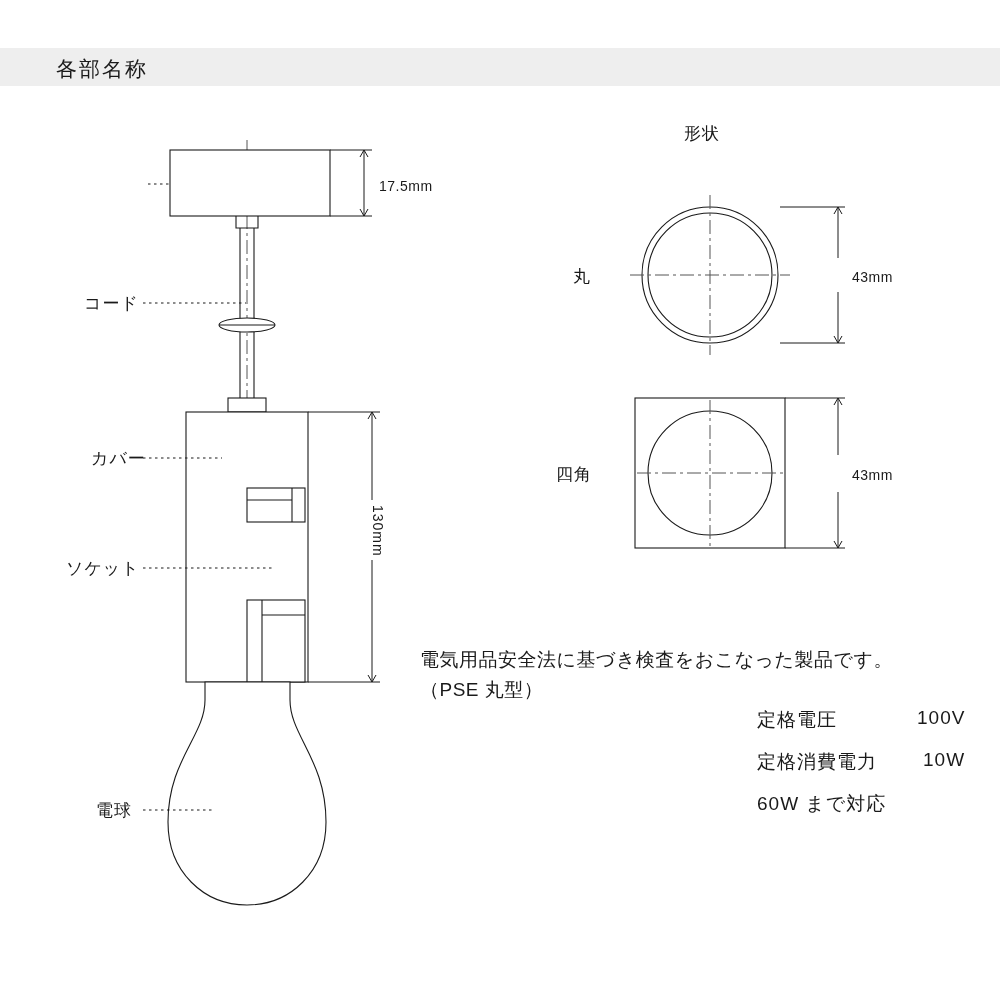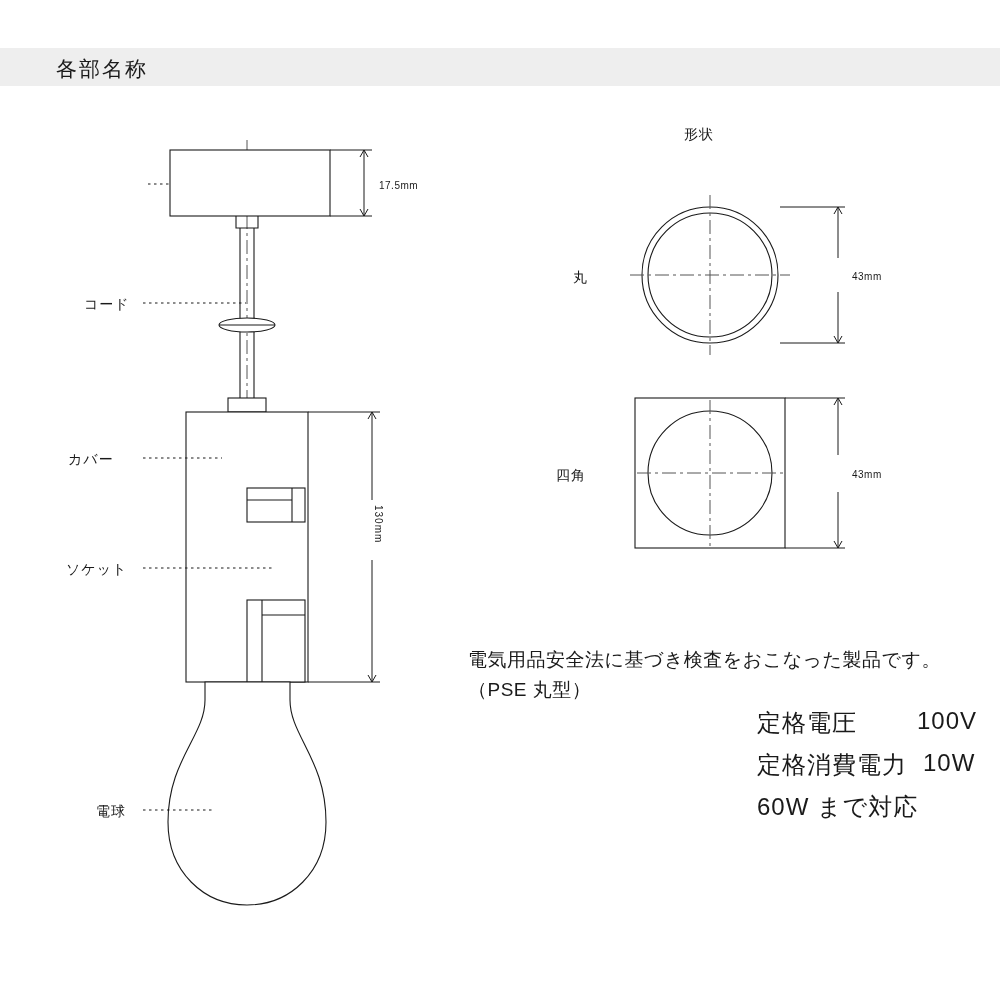--- a/index.html
+++ b/index.html
@@ -34,50 +34,49 @@
     position: absolute;
     left: 56px;
     top: 55px;
     font-size: 21px;
     letter-spacing: 2px;
     color: #1a1a1a;
   }
   
   .lbl {
     position: absolute;
-    font-size: 14px;
+    font-size: 17px;
     letter-spacing: 1px;
     white-space: pre;
     line-height: 26px;
     color: #1a1a1a;
   }
   .lbl.small {
-    font-size: 10px;
+    font-size: 14px;
     letter-spacing: 0.5px;
   }
   .lbl.vert {
     writing-mode: vertical-rl;
     text-orientation: mixed;
     letter-spacing: 1px;
   }
   .spec {
     position: absolute;
-    font-size: 24px;
+    font-size: 19px;
     letter-spacing: 1px;
     white-space: pre;
     color: #1a1a1a;
   }
   .note {
     position: absolute;
     font-size: 19px;
     letter-spacing: 0.5px;
     line-height: 30px;
     white-space: pre;
     color: #1a1a1a;
-    margin-left: 48px;
   }
   svg {
     position: absolute;
     left: 0;
     top: 0;
     overflow: visible;
   }
   .ln { stroke: #1a1a1a; stroke-width: 1.1; fill: none; }
   .ln-thin { stroke: #1a1a1a; stroke-width: 1; fill: none; }
   .ln-center { stroke: #555; stroke-width: 1; fill: none; stroke-dasharray: 14 4 3 4; }
@@ -170,21 +169,21 @@
         <line class="ln-thin" x1="785" y1="548" x2="845" y2="548"></line>
         <line class="ln-thin" x1="838" y1="398" x2="838" y2="455"></line>
         <line class="ln-thin" x1="838" y1="492" x2="838" y2="548"></line>
         <path class="ln-thin" d="M834,405 L838,398 L842,405"></path>
         <path class="ln-thin" d="M834,541 L838,548 L842,541"></path>
       </g>
     </g>
   </svg>
 
   <div class="lbl" style="left:84px; top:291px;">コード</div>
-  <div class="lbl" style="left:68px; top:446px;">カバー</div>
+  <div class="lbl" style="left:91px; top:446px;">カバー</div>
   <div class="lbl" style="left:66px; top:556px;text-align:right;">ソケット</div>
   <div class="lbl" style="left:96px; top:798px;">電球</div>
 
   <div class="lbl small" style="left:379px; top:173px;">17.5mm</div>
   <div class="lbl small vert" style="left:365px; top:505px;">130mm</div>
 
   <div class="lbl" style="left:684px; top:121px;">形状</div>
   <div class="lbl" style="left:573px; top:264px;">丸</div>
   <div class="lbl" style="left:556px; top:462px;">四角</div>
   <div class="lbl small" style="left:852px; top:264px;">43mm</div>

